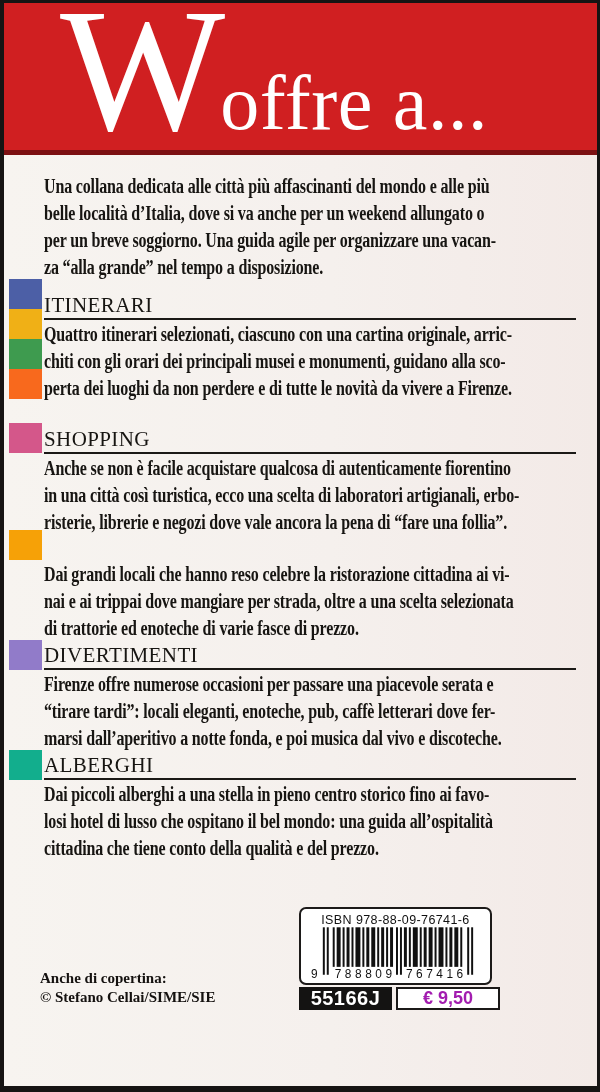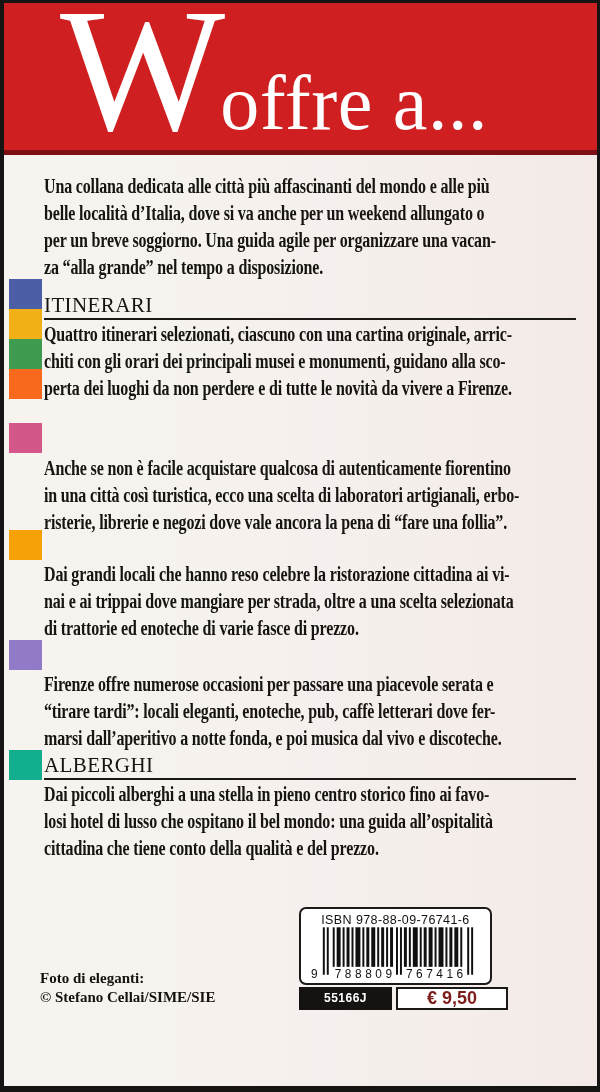--- a/index.html
+++ b/index.html
@@ -52,28 +52,28 @@
     text-align:center;overflow:hidden;
   }
   .isbn-label{
     font-family:"Liberation Sans",sans-serif;
     font-size:12.5px;letter-spacing:0.4px;color:#111;
     margin-top:4px;
   }
   .code-badge{
     position:absolute;left:295px;top:984px;width:93px;height:23px;
     background:#141312;color:#fff;
-    font-family:"Liberation Sans",sans-serif;font-weight:bold;font-size:12px;
+    font-family:"Liberation Sans",sans-serif;font-weight:bold;font-size:20px;
     text-align:center;line-height:23px;letter-spacing:0.5px;
   }
   .price-tag{
-    position:absolute;left:392px;top:984px;width:112px;height:23px;
+    position:absolute;left:392px;top:984px;width:104px;height:23px;
     box-sizing:border-box;background:#fff;border:2px solid #1b1918;
     font-family:"Liberation Sans",sans-serif;font-weight:bold;font-size:18px;
-    text-align:center;line-height:19px;color:#7f1d1d;
+    text-align:center;line-height:19px;color:#a21caf;
   }
   
   .credit{
     position:absolute;left:36px;top:966px;
     font-size:15px;font-weight:bold;line-height:19px;color:#14110f;
   }
   .bc-digit{font-family:"Liberation Sans",sans-serif;font-size:12px;fill:#111;}
 </style>
 </head>
 <body>
@@ -96,30 +96,32 @@
   <div class="cat-square" style="top: 276px; background-color: rgb(76, 95, 166);"></div>
   <div class="cat-square" style="top: 306px; background-color: rgb(240, 176, 22);"></div>
   <div class="cat-square" style="top: 336px; background-color: rgb(62, 155, 79);"></div>
   <div class="cat-square" style="top: 366px; background-color: rgb(248, 105, 29);"></div>
   <div class="sec-title" style="top:291px">ITINERARI</div>
   <div class="sec-body" style="top:318px">Quattro itinerari selezionati, ciascuno con una cartina originale, arric-
 chiti con gli orari dei principali musei e monumenti, guidano alla sco-
 perta dei luoghi da non perdere e di tutte le novità da vivere a Firenze.</div>
 
   <div class="cat-square" style="top: 420px; background-color: rgb(212, 87, 138);"></div>
+  <div class="sec-title" style="top:425px">SHOPPING</div>
   <div class="sec-body" style="top:452px">Anche se non è facile acquistare qualcosa di autenticamente fiorentino
 in una città così turistica, ecco una scelta di laboratori artigianali, erbo-
 risterie, librerie e negozi dove vale ancora la pena di “fare una follia”.</div>
 
   <div class="cat-square" style="top: 527px; background-color: rgb(246, 161, 7);"></div>
   <div class="sec-body" style="top:558px">Dai grandi locali che hanno reso celebre la ristorazione cittadina ai vi-
 nai e ai trippai dove mangiare per strada, oltre a una scelta selezionata
 di trattorie ed enoteche di varie fasce di prezzo.</div>
 
   <div class="cat-square" style="top: 637px; background-color: rgb(145, 123, 201);"></div>
+  <div class="sec-title" style="top:641px">DIVERTIMENTI</div>
   <div class="sec-body" style="top:668px">Firenze offre numerose occasioni per passare una piacevole serata e
 “tirare tardi”: locali eleganti, enoteche, pub, caffè letterari dove fer-
 marsi dall’aperitivo a notte fonda, e poi musica dal vivo e discoteche.</div>
 
   <div class="cat-square" style="top: 747px; background-color: rgb(18, 174, 141);"></div>
   <div class="sec-title" style="top:751px">ALBERGHI</div>
   <div class="sec-body" style="top:778px">Dai piccoli alberghi a una stella in pieno centro storico fino ai favo-
 losi hotel di lusso che ospitano il bel mondo: una guida all’ospitalità
 cittadina che tiene conto della qualità e del prezzo.</div>
 
@@ -163,17 +165,17 @@
 
       <text class="bc-digit" x="4" y="51">9</text>
       <text class="bc-digit" x="57" y="51" text-anchor="middle" textLength="58" lengthAdjust="spacing">788809</text>
       <text class="bc-digit" x="129" y="51" text-anchor="middle" textLength="58" lengthAdjust="spacing">767416</text>
     </svg>
   </div>
   <div class="code-badge">55166J</div>
   <div class="price-tag">€ 9,50</div>
 
   <div class="credit">
-    <div>Foto di eleganti:</div>
+    <div>Anche di copertina:</div>
     <div>© Stefano Cellai/SIME/SIE</div>
   </div>
 
 </div>
 
 </body></html>

